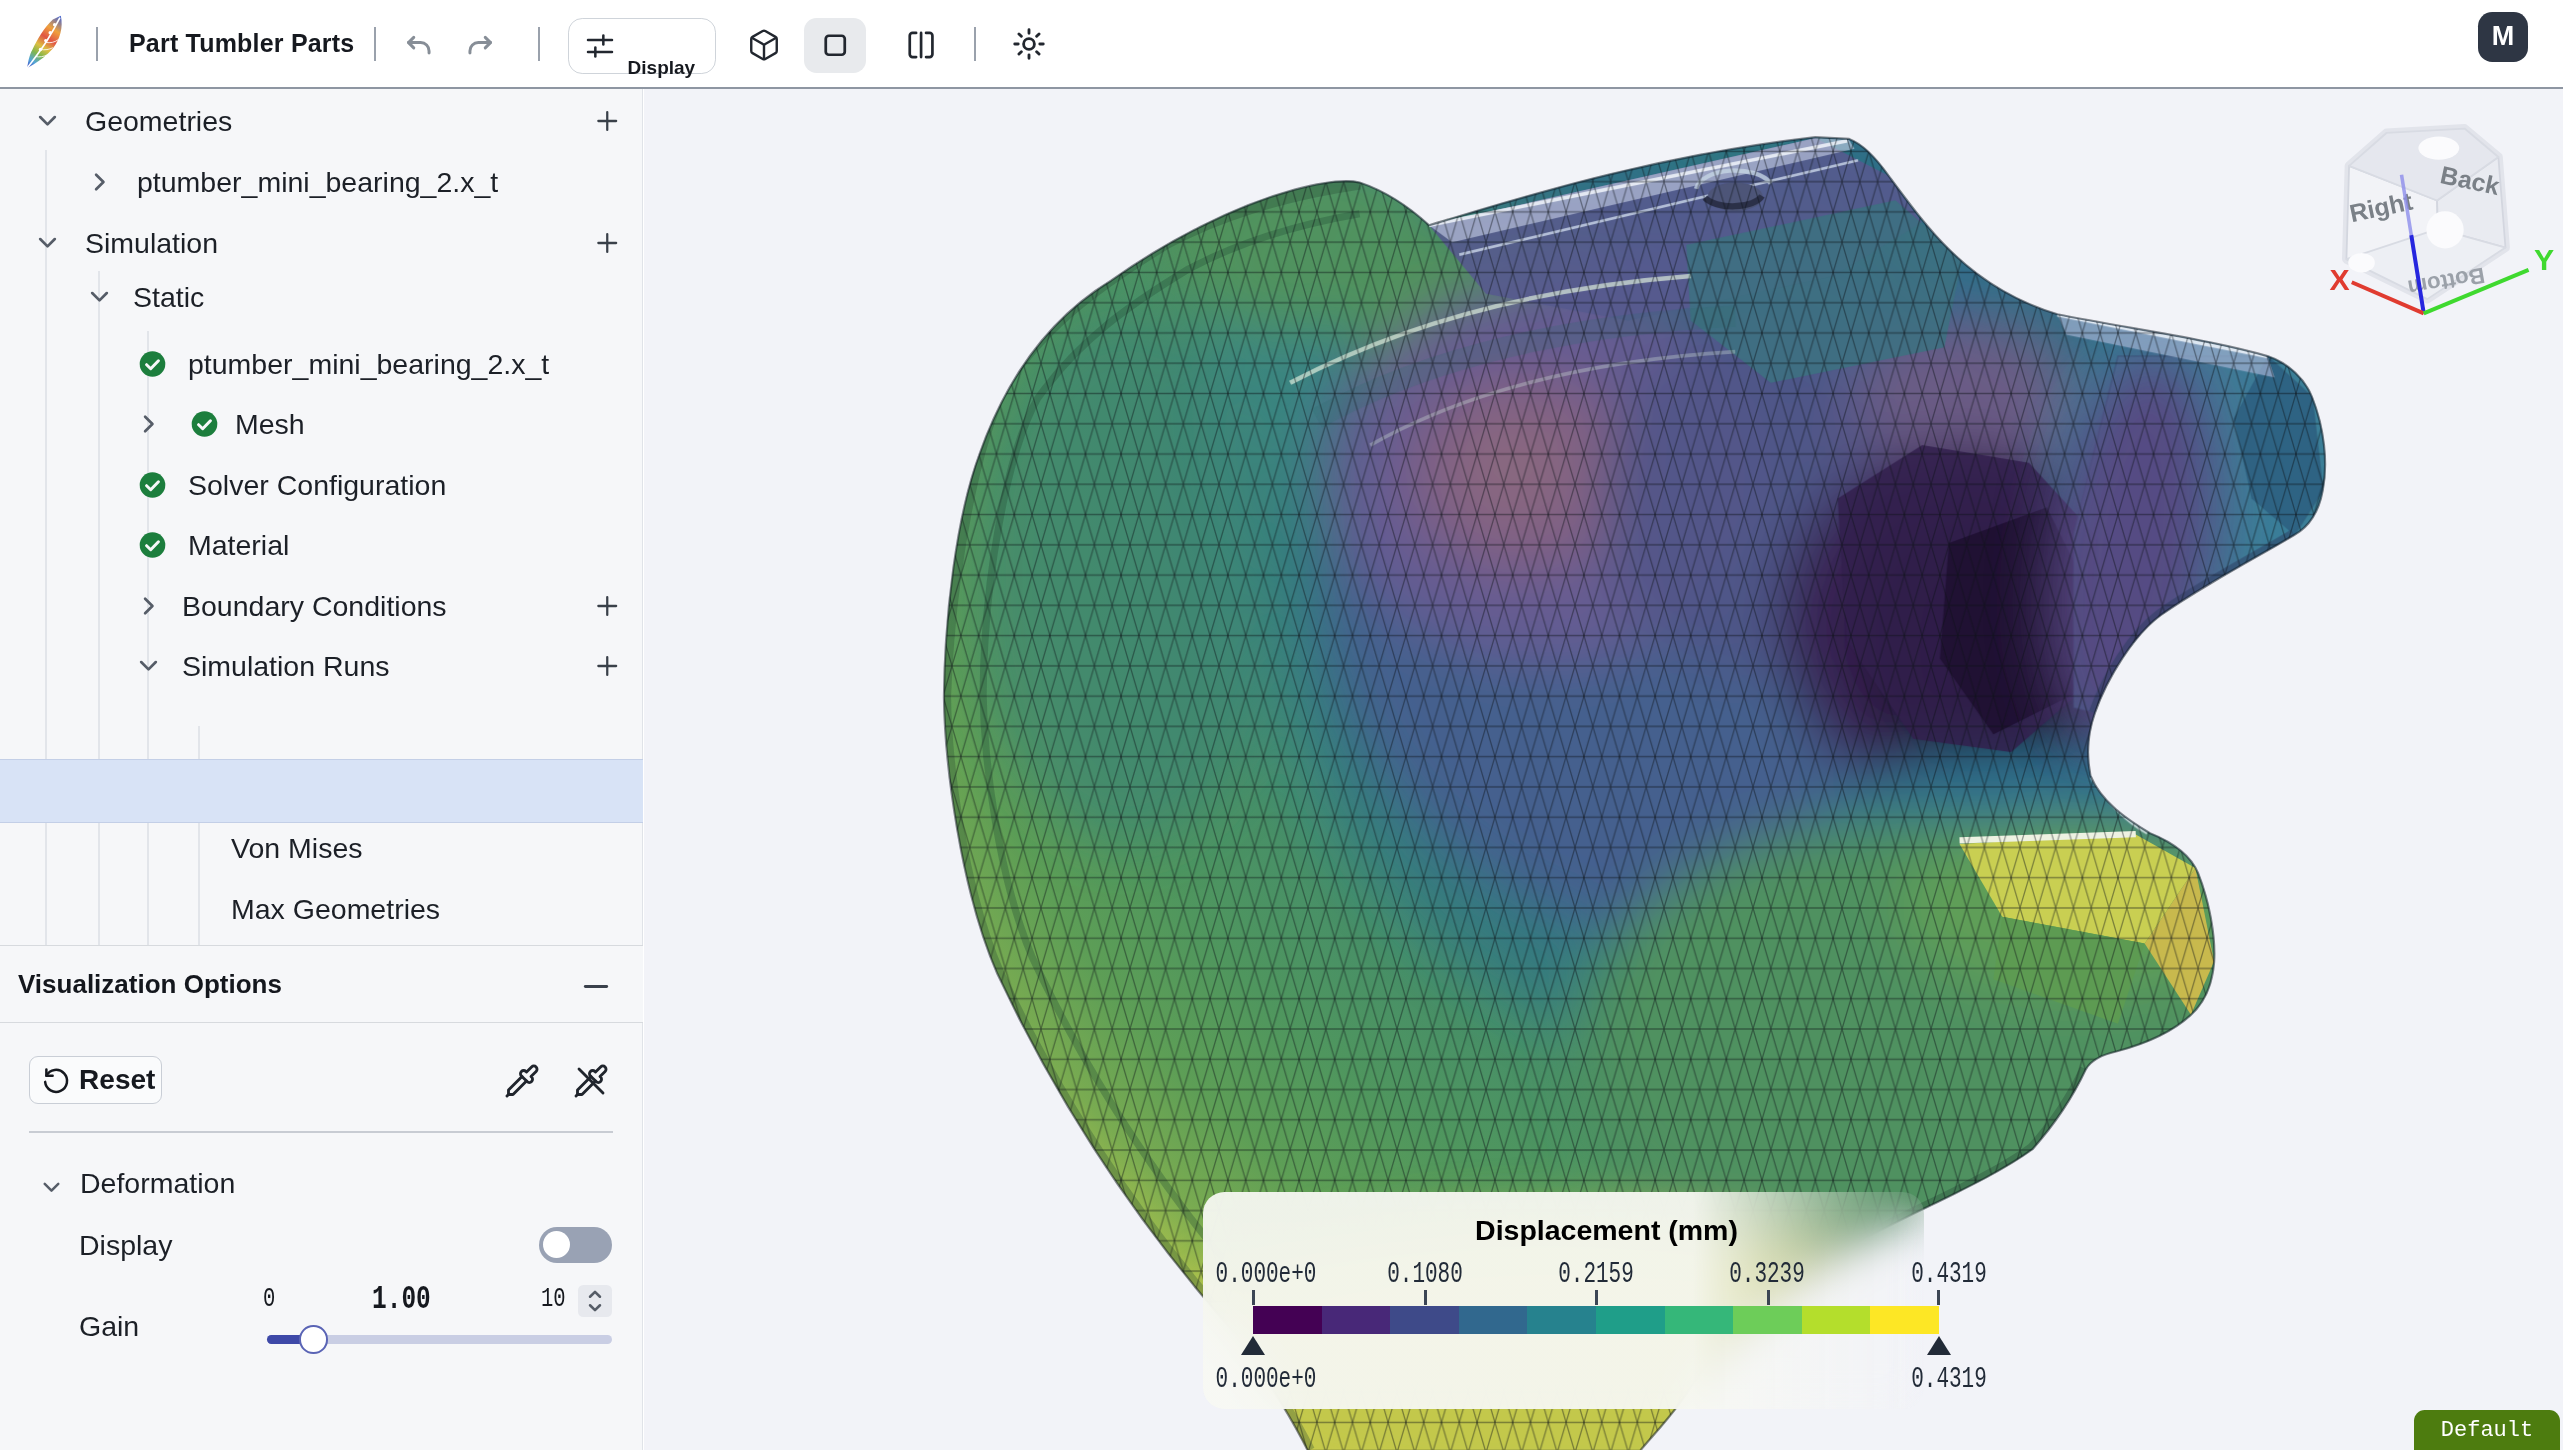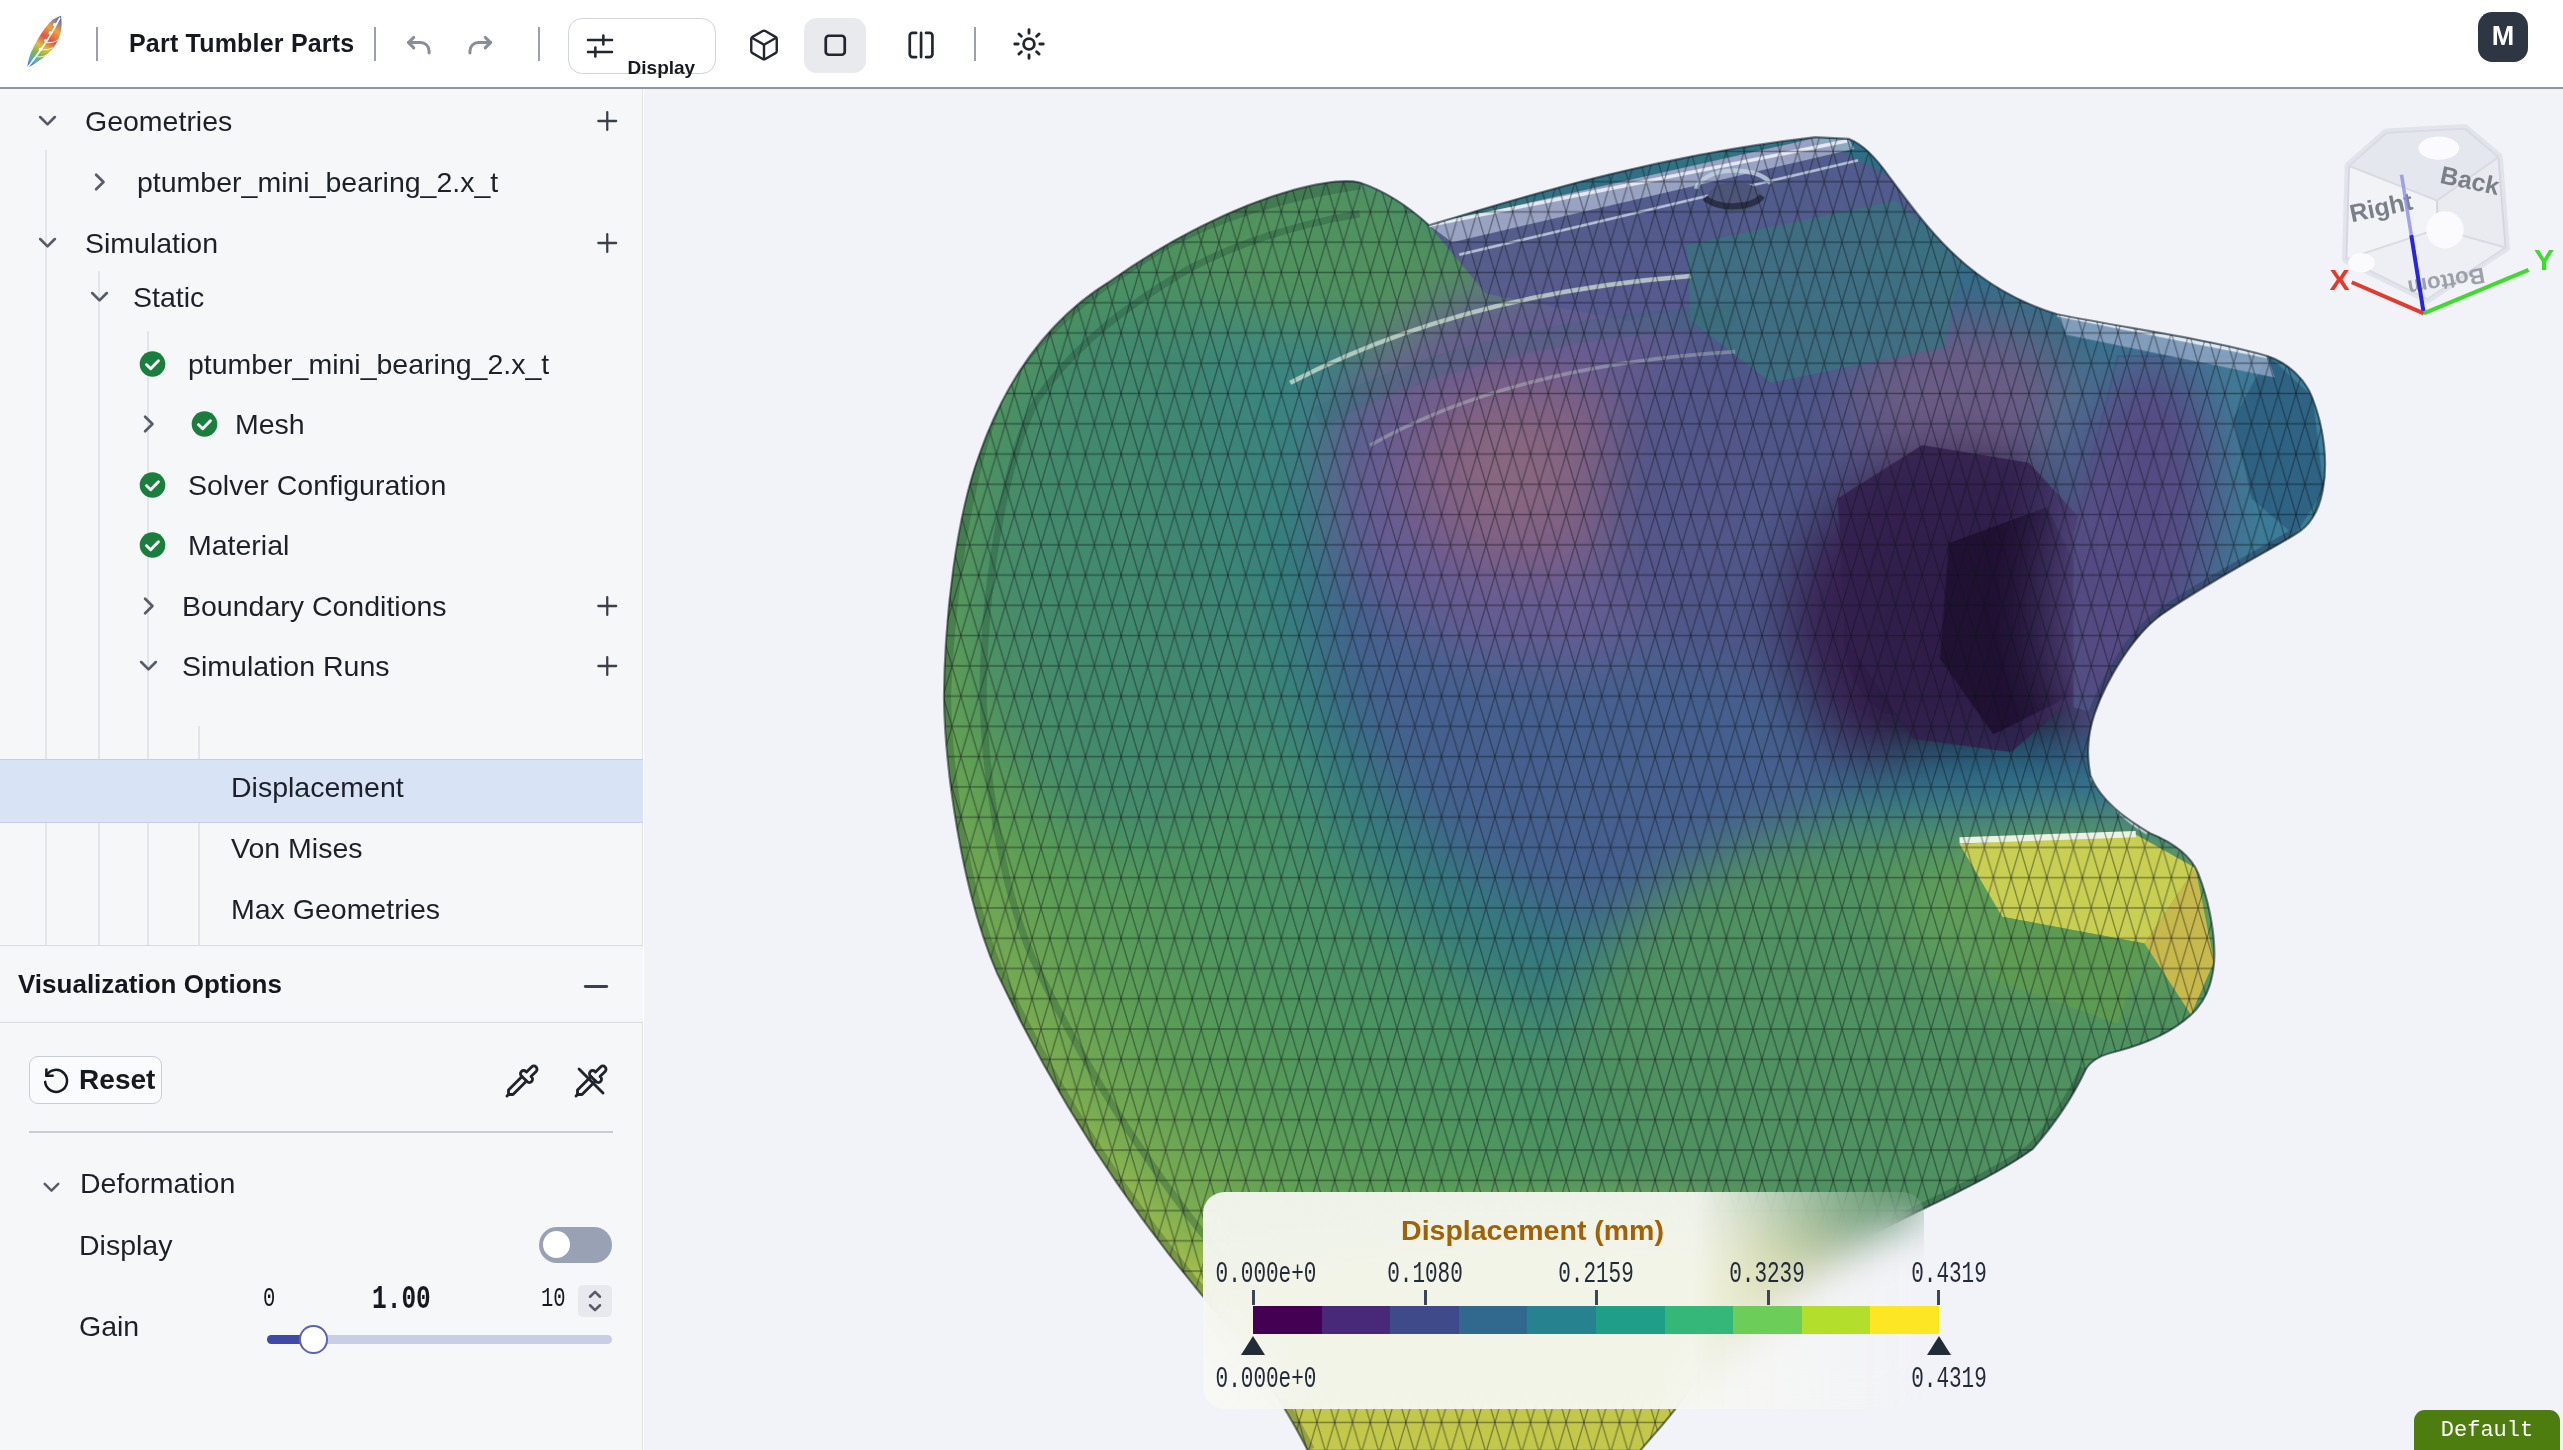--- a/index.html
+++ b/index.html
@@ -53,21 +53,21 @@
   #trackfill { position:absolute; left:267px; top:1335px; width:46px; height:9px; border-radius:4.4px; background:#3e49a8; }
   #knob { position:absolute; left:299px; top:1325px; width:28.5px; height:28.5px; border-radius:50%; background:#fff; border:2.7px solid #5a64b5; }
 
   
   #viewport { position:absolute; left:644px; top:89px; width:1919px; height:1362px; background:#f2f3f8; overflow:hidden; }
 
   
   #legendbg { position:absolute; left:1203px; top:1192px; width:721px; height:217px; border-radius:21.4px;
     background:linear-gradient(to right, rgba(247,248,243,0.94) 68%, rgba(247,248,243,0) 100%);
     -webkit-backdrop-filter: blur(21.4px); backdrop-filter: blur(21.4px); }
-  #ltitle { position:absolute; left:1172px; top:1214px; width:721px; text-align:center; font-size:28.5px; font-weight:700; color:#a16207; }
+  #ltitle { position:absolute; left:1246px; top:1214px; width:721px; text-align:center; font-size:28.5px; font-weight:700; color:#000000; }
   .tlab { position:absolute; top:1257px; font-size:30px; color:#222b38; transform:translateX(-50%) scaleX(0.7); }
   .blab { position:absolute; top:1362px; font-size:30px; color:#222b38; transform:translateX(-50%) scaleX(0.7); }
   .tick { position:absolute; top:1290px; width:2.7px; height:15px; background:#3c4654; }
   #cbar { position:absolute; left:1253px; top:1306px; width:686px; height:28px; display:flex; }
   #cbar div { flex:1; }
   .tri { position:absolute; top:1336px; width:0; height:0; border-left:12.5px solid transparent;
     border-right:12.5px solid transparent; border-bottom:19.6px solid #222b38; transform:translateX(-50%); }
 
   #defbadge { position:absolute; left:2414px; top:1410px; width:146px; height:41px; background:#4d7c0f;
     border-radius:10.7px 10.7px 0 0; color:#fff; font-family:"Liberation Mono", monospace; font-size:22px;
@@ -242,23 +242,20 @@
       </svg>
   </div>
   <div class="row" style="top:546px">
     <svg class="chev" style="left:135px" width="27" height="27" viewBox="0 0 24 24">
         <use href="#chevd"></use>
       </svg>
     <div class="rowtext" style="left:182px">Simulation Runs</div>
     <svg class="plus" width="28.5" height="28.5" viewBox="0 0 24 24">
         <use href="#plusic2"></use>
       </svg>
-  </div>
-  <div class="row" style="top:667px">
-    <div class="rowtext" style="left:231px">Displacement</div>
   </div>
   <div class="row" style="top:728px">
     <div class="rowtext" style="left:231px">Von Mises</div>
   </div>
   <div class="row" style="top:789px">
     <div class="rowtext" style="left:231px">Max Geometries</div>
   </div>
 </div>
 
 <div id="vizhead">

